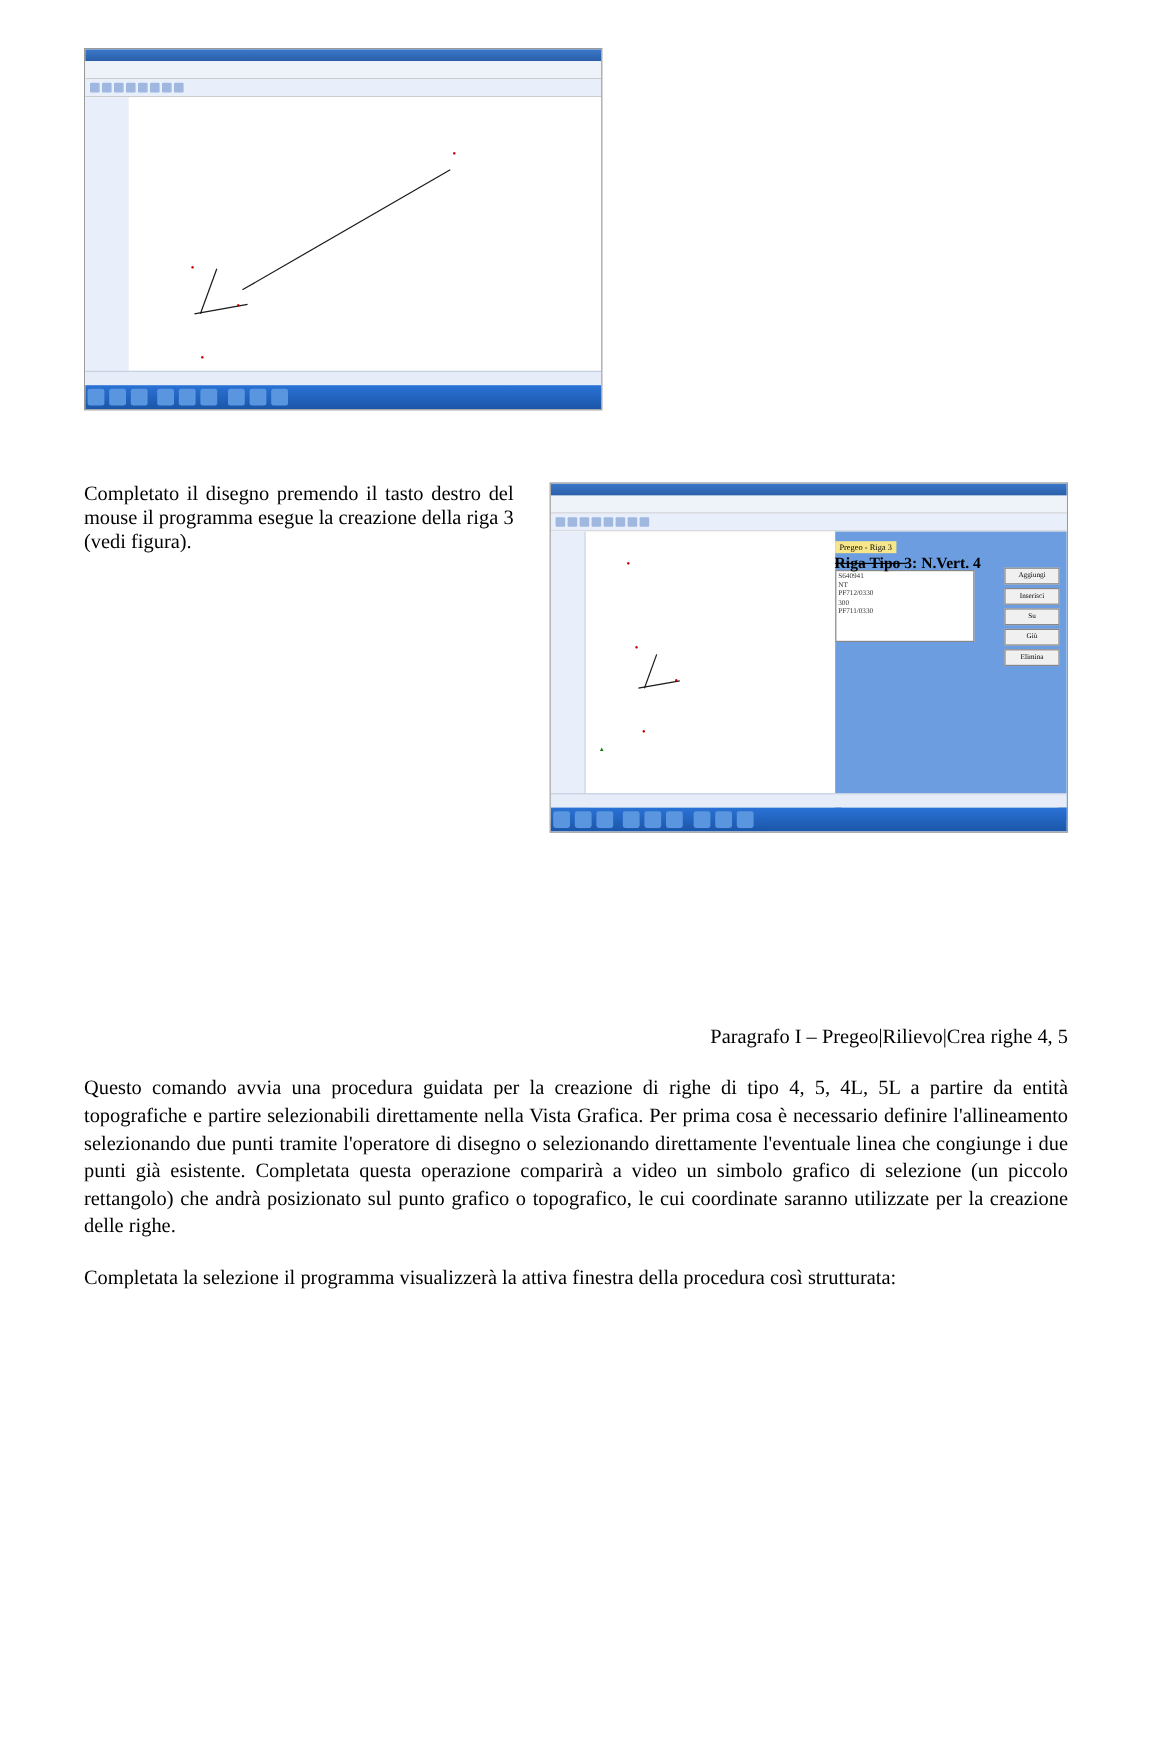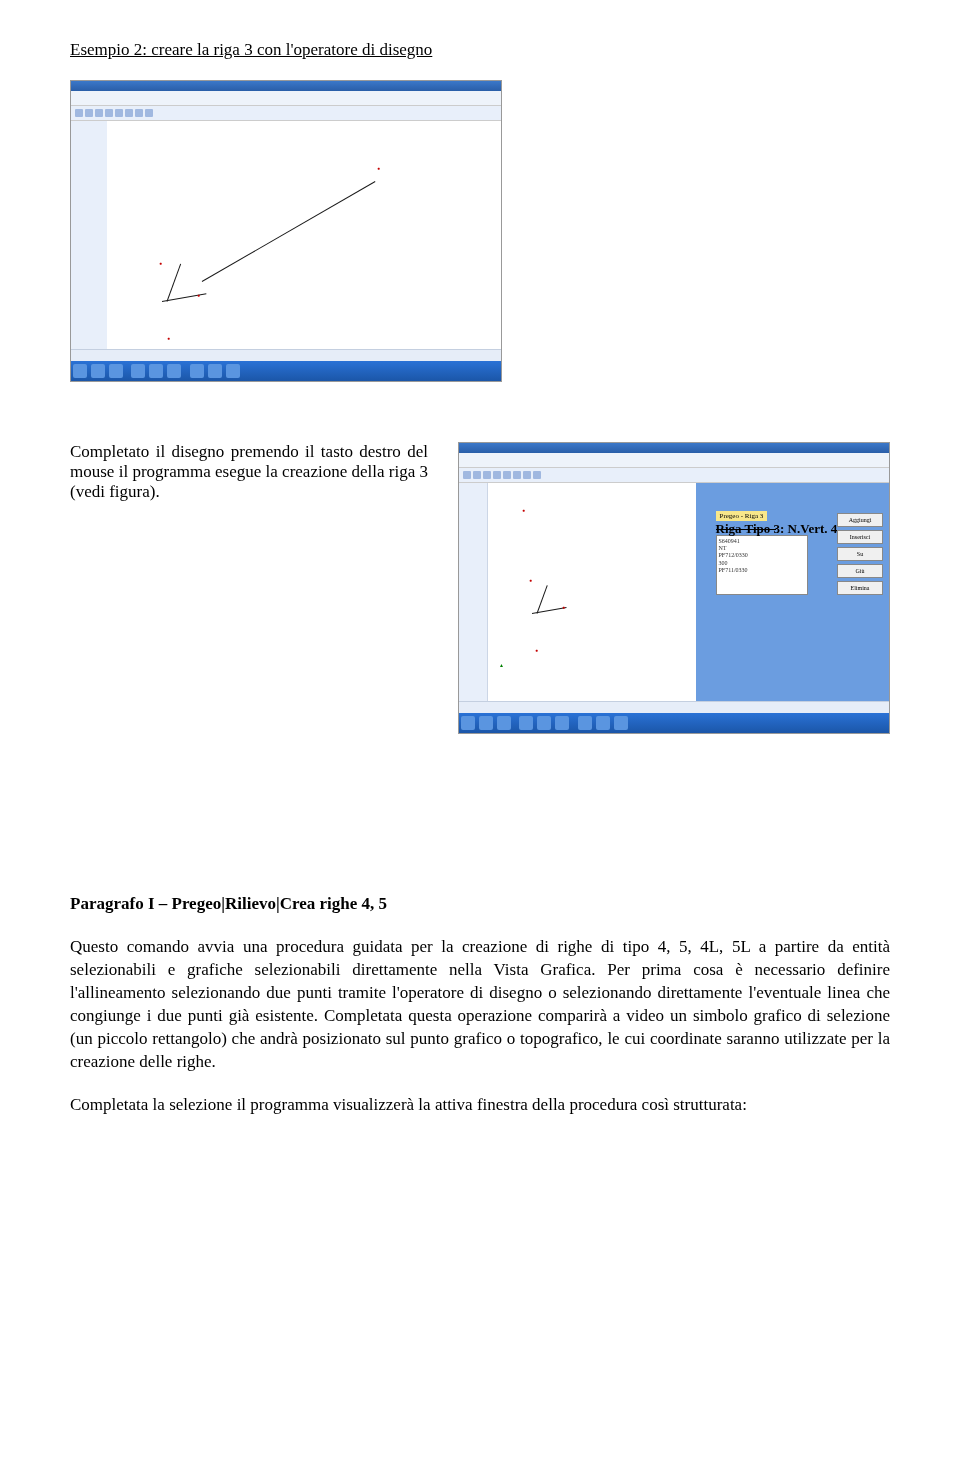--- a/index.html
+++ b/index.html
@@ -144,21 +144,21 @@
   }
   .ss2-left {
     width: 55%;
     position: relative;
     background: #fff;
   }
   .ss2-right {
     width: 45%;
     background: #6b9de0;
     position: relative;
-    padding: 20px;
+    padding: 0;
     box-sizing: border-box;
   }
   .ss2-tab {
     background: #f8e78a;
     font-size: 7px;
     padding: 1px 4px;
     display: inline-block;
     color: #000;
     margin-bottom: 2px;
   }
@@ -206,23 +206,24 @@
   }
   .ss2-bottominput {
     position:absolute;
     bottom:6px; left:4px;
     width:calc(100% - 12px);
     height:12px;
     background:#fff;
     border:1px solid #888;
   }
   .section-heading {
-    font-weight: bold;
+    font-weight: normal;
     margin: 0 0 22px 0;
     font-size: 17px;
+    text-align: right;
   }
   .body-para {
     text-align: justify;
     margin: 0 0 20px 0;
     line-height: 1.35;
   }
   .footer {
     position: absolute;
     bottom: 28px;
     left: 70px;
@@ -236,21 +237,20 @@
   .ss2 .ss-left-strip {
     position:absolute; left:0; top:0; width:28px; height:100%;
     background:#e8effa; border-right:1px solid #ccd6e6;
   }
 </style>
 </head>
 <body>
 
 <div class="page">
 
-  <div class="example-title">Esempio 2: creare la riga 3 con l'operatore di disegno</div>
 
   <div class="row1">
 
     <div class="screenshot ss1">
       <div class="ss-titlebar"></div>
       <div class="ss-menubar"></div>
       <div class="ss-toolbar">
         <span class="tool-ico"></span>
           <span class="tool-ico"></span>
           <span class="tool-ico"></span>
@@ -345,21 +345,21 @@
         <span class="tbi"></span><span class="tbi"></span><span class="tbi"></span>
         <span class="tbi"></span><span class="tbi"></span><span class="tbi"></span>
         <span class="tbi"></span><span class="tbi"></span><span class="tbi"></span>
       </div>
     </div>
   </div>
 
   <p class="section-heading">Paragrafo I – Pregeo|Rilievo|Crea righe 4, 5</p>
 
   <p class="body-para">
-    <span>Questo comando avvia una procedura guidata per la creazione di righe di tipo 4, 5, 4L, 5L a partire da entità selezionabili e grafiche selezionabili direttamente nella Vista Grafica.</span>
+    <span>Questo comando avvia una procedura guidata per la creazione di righe di tipo 4, 5, 4L, 5L a partire da entità topografiche e partire selezionabili direttamente nella Vista Grafica.</span>
     <span> </span>
     <span>Per prima cosa è necessario definire l'allineamento selezionando due punti tramite l'operatore di disegno o selezionando direttamente l'eventuale linea che congiunge i due punti già esistente.</span>
     <span> </span>
     <span>Completata questa operazione comparirà a video un simbolo grafico di selezione (un piccolo rettangolo) che andrà posizionato sul punto grafico o topografico, le cui coordinate saranno utilizzate per la creazione delle righe.</span>
   </p>
 
   <p class="body-para">Completata la selezione il programma visualizzerà la attiva finestra della procedura così strutturata:</p>
 
 
 </div>

